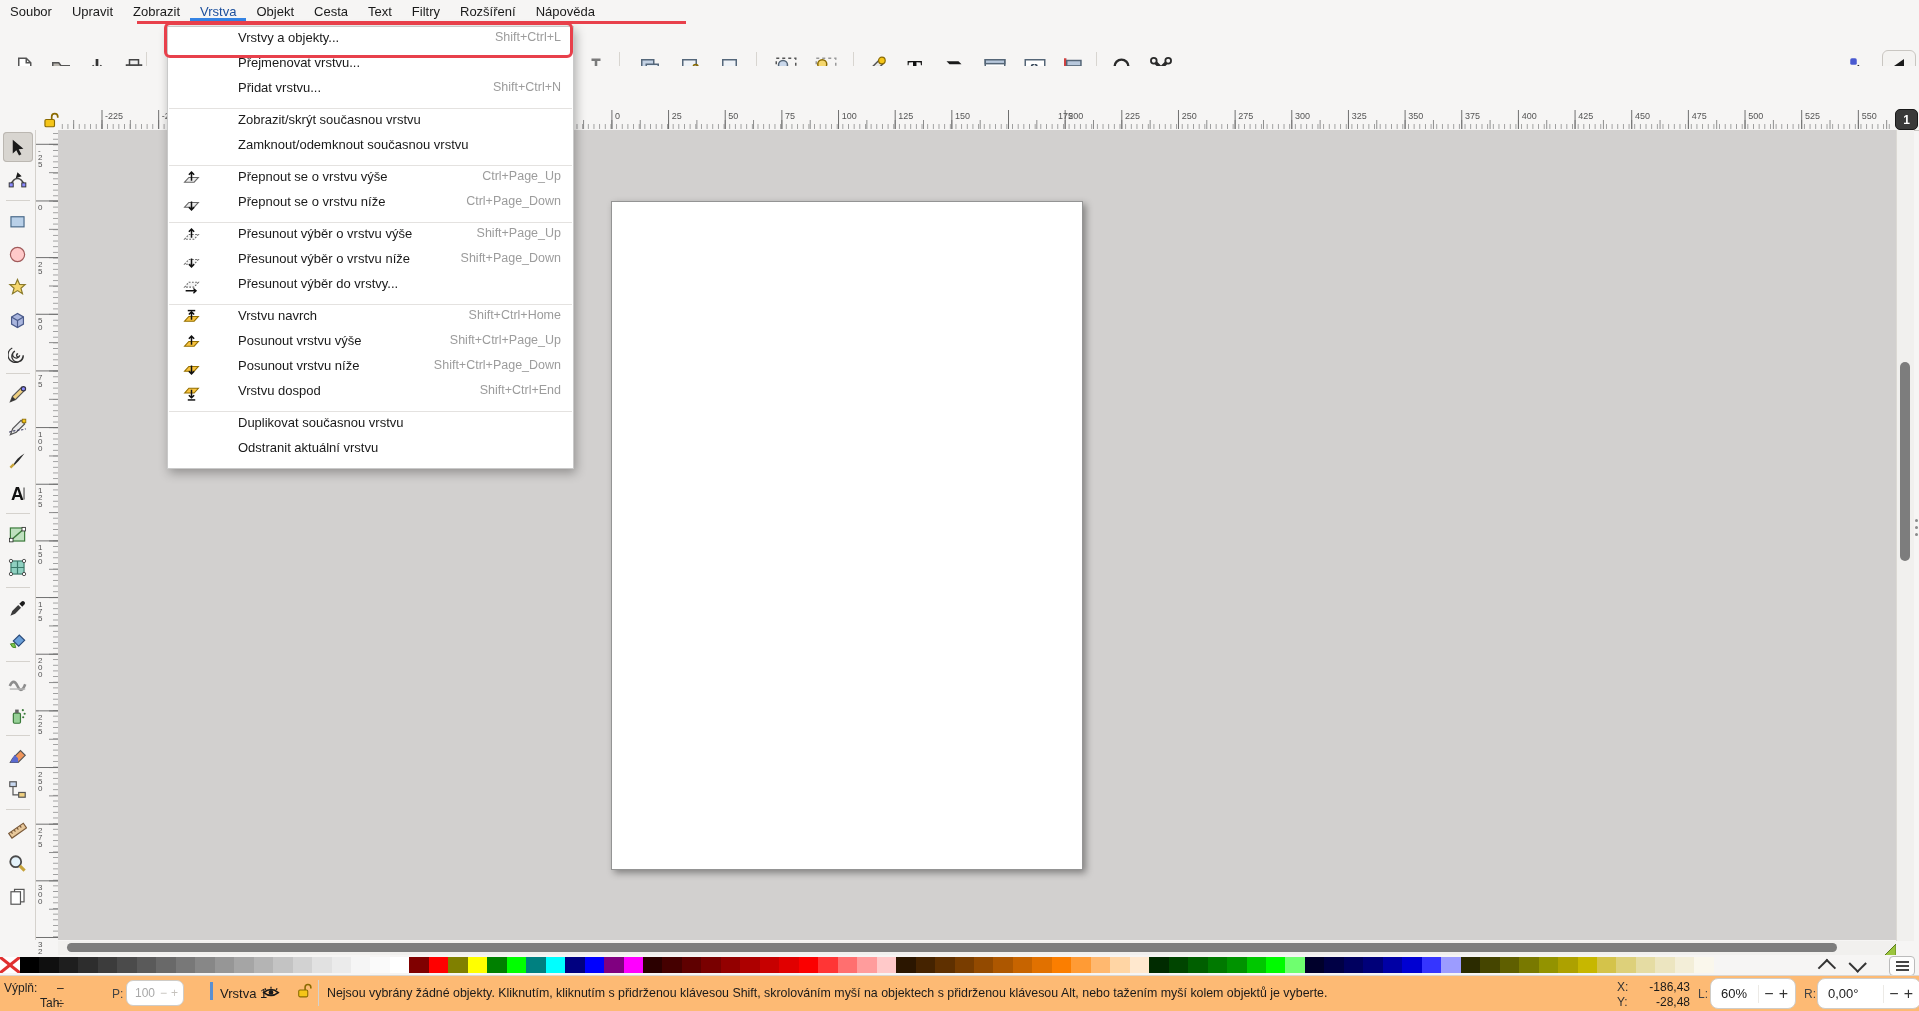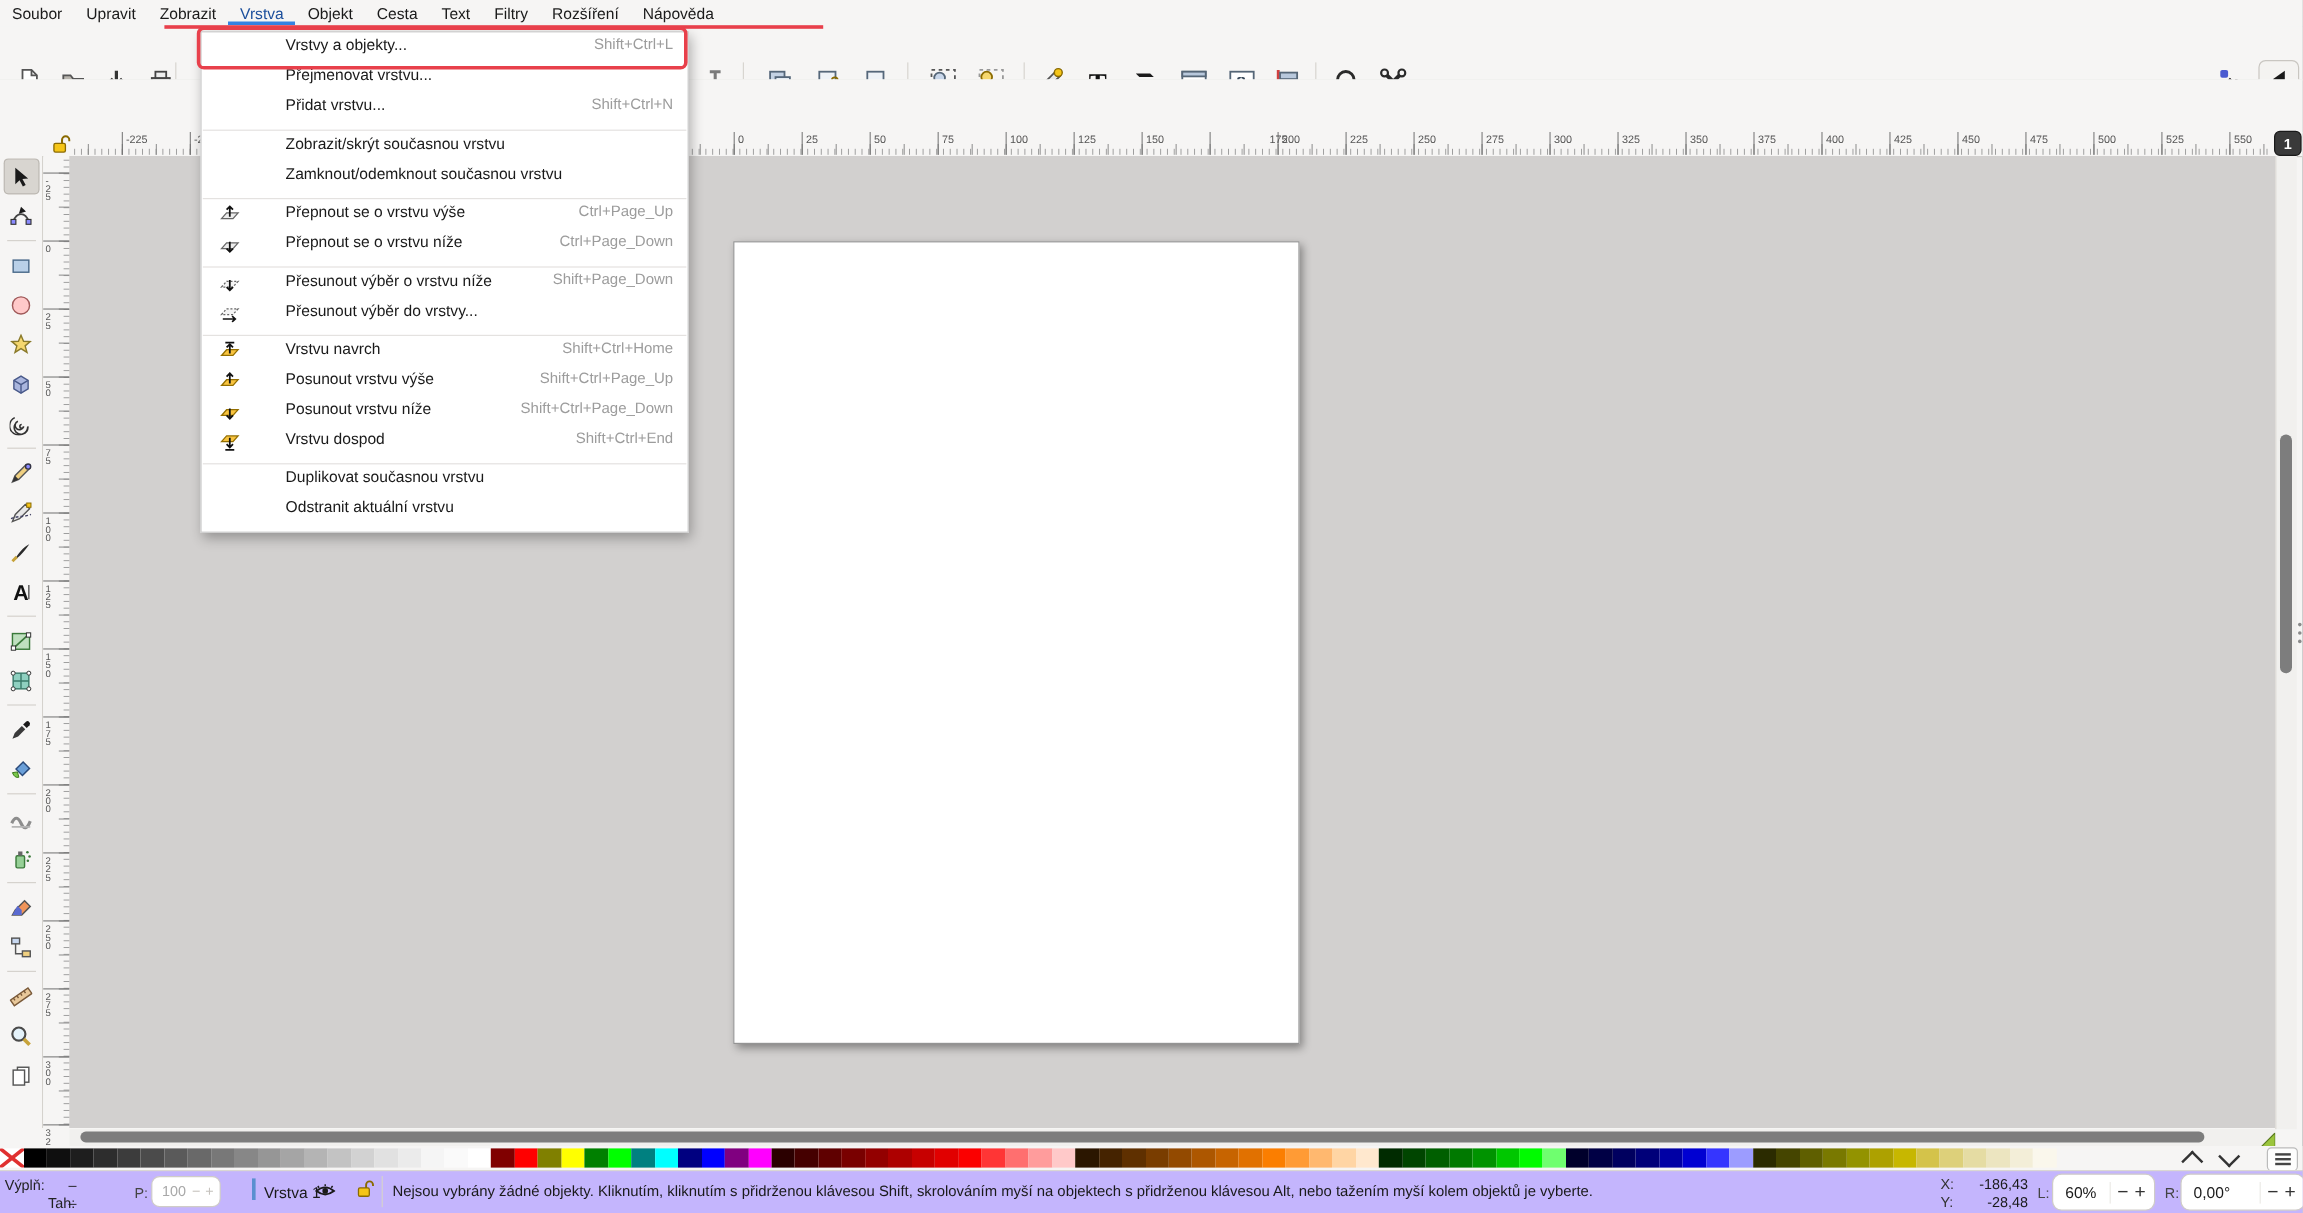--- a/index.html
+++ b/index.html
@@ -76,21 +76,21 @@
   .swatch{width:19.48px;height:16px;flex:0 0 auto;}
   #none-swatch{width:20px;height:16px;background:#fff;position:relative;flex:0 0 auto;}
   #pal-ctrl{position:absolute;right:4px;top:956px;display:flex;gap:22px;align-items:center;}
   .chev{width:11px;height:11px;border-left:2px solid #333;border-bottom:2px solid #333;}
   .chev.up{transform:rotate(135deg) translate(0,-2px);}
   .chev.down{transform:rotate(-45deg) translate(0,-4px);}
   #pal-menu{width:24px;height:18px;border:1px solid #bbb;border-radius:4px;background:#fdfdfd;
       display:flex;flex-direction:column;justify-content:center;align-items:center;gap:2px;}
   #pal-menu i{display:block;width:13px;height:2px;background:#444;}
   
-  #statusbar{position:absolute;left:0;top:975px;width:100%;height:36px;background:#c4b5fd;border-top:1px solid #dad7d2;font-size:12px;}
+  #statusbar{position:absolute;left:0;top:975px;width:100%;height:36px;background:#fdba74;border-top:1px solid #dad7d2;font-size:12px;}
   .sb{position:absolute;white-space:nowrap;}
   .sb-box{position:absolute;background:#fff;border:1px solid #cfccc7;border-radius:7px;display:flex;align-items:center;box-sizing:border-box;}
   
   #layer-menu{position:absolute;left:167px;top:26px;width:405px;background:#fff;border:1px solid #c9c9c9;
      box-shadow:2px 4px 10px rgba(0,0,0,.3);padding:3px 0;z-index:50;}
   .mi{height:25px;display:flex;align-items:flex-start;padding:0 12px;font-size:13px;}
   .mi .ic{width:22px;height:18px;display:flex;align-items:center;justify-content:center;}
   .mi .lbl{margin-left:36px;}
   .mi .sc{margin-left:auto;color:#9c9c9c;font-size:12.5px;}
   .mi-sep{height:1px;background:#e4e2e0;margin:3px 1px;}
@@ -899,20 +899,32 @@
         </span>
         <span class="lbl">Přepnout se o vrstvu níže</span>
         <span class="sc">Ctrl+Page_Down</span>
       </div>
       <div class="mi-sep"></div>
       <div class="mi">
         <span class="ic">
           <span>
             <svg width="17" height="17" viewBox="0 0 16 16" fill="none">
               <path d="M1.5 11.5 L5.5 7 H14.5 L10.5 11.5 Z" fill="#f4f4f4" stroke="#666" stroke-dasharray="1.6 1.4"></path>
+              <path d="M8 10 V2 M5.5 4.5 L8 2 L10.5 4.5" stroke="#111" stroke-width="1.4"></path>
+            </svg>
+          </span>
+        </span>
+        <span class="lbl">Přesunout výběr o vrstvu výše</span>
+        <span class="sc">Shift+Page_Up</span>
+      </div>
+      <div class="mi">
+        <span class="ic">
+          <span>
+            <svg width="17" height="17" viewBox="0 0 16 16" fill="none">
+              <path d="M1.5 11.5 L5.5 7 H14.5 L10.5 11.5 Z" fill="#f4f4f4" stroke="#666" stroke-dasharray="1.6 1.4"></path>
               <path d="M8 6 V14 M5.5 11.5 L8 14 L10.5 11.5" stroke="#111" stroke-width="1.4"></path>
             </svg>
           </span>
         </span>
         <span class="lbl">Přesunout výběr o vrstvu níže</span>
         <span class="sc">Shift+Page_Down</span>
       </div>
       <div class="mi">
         <span class="ic">
           <span>

